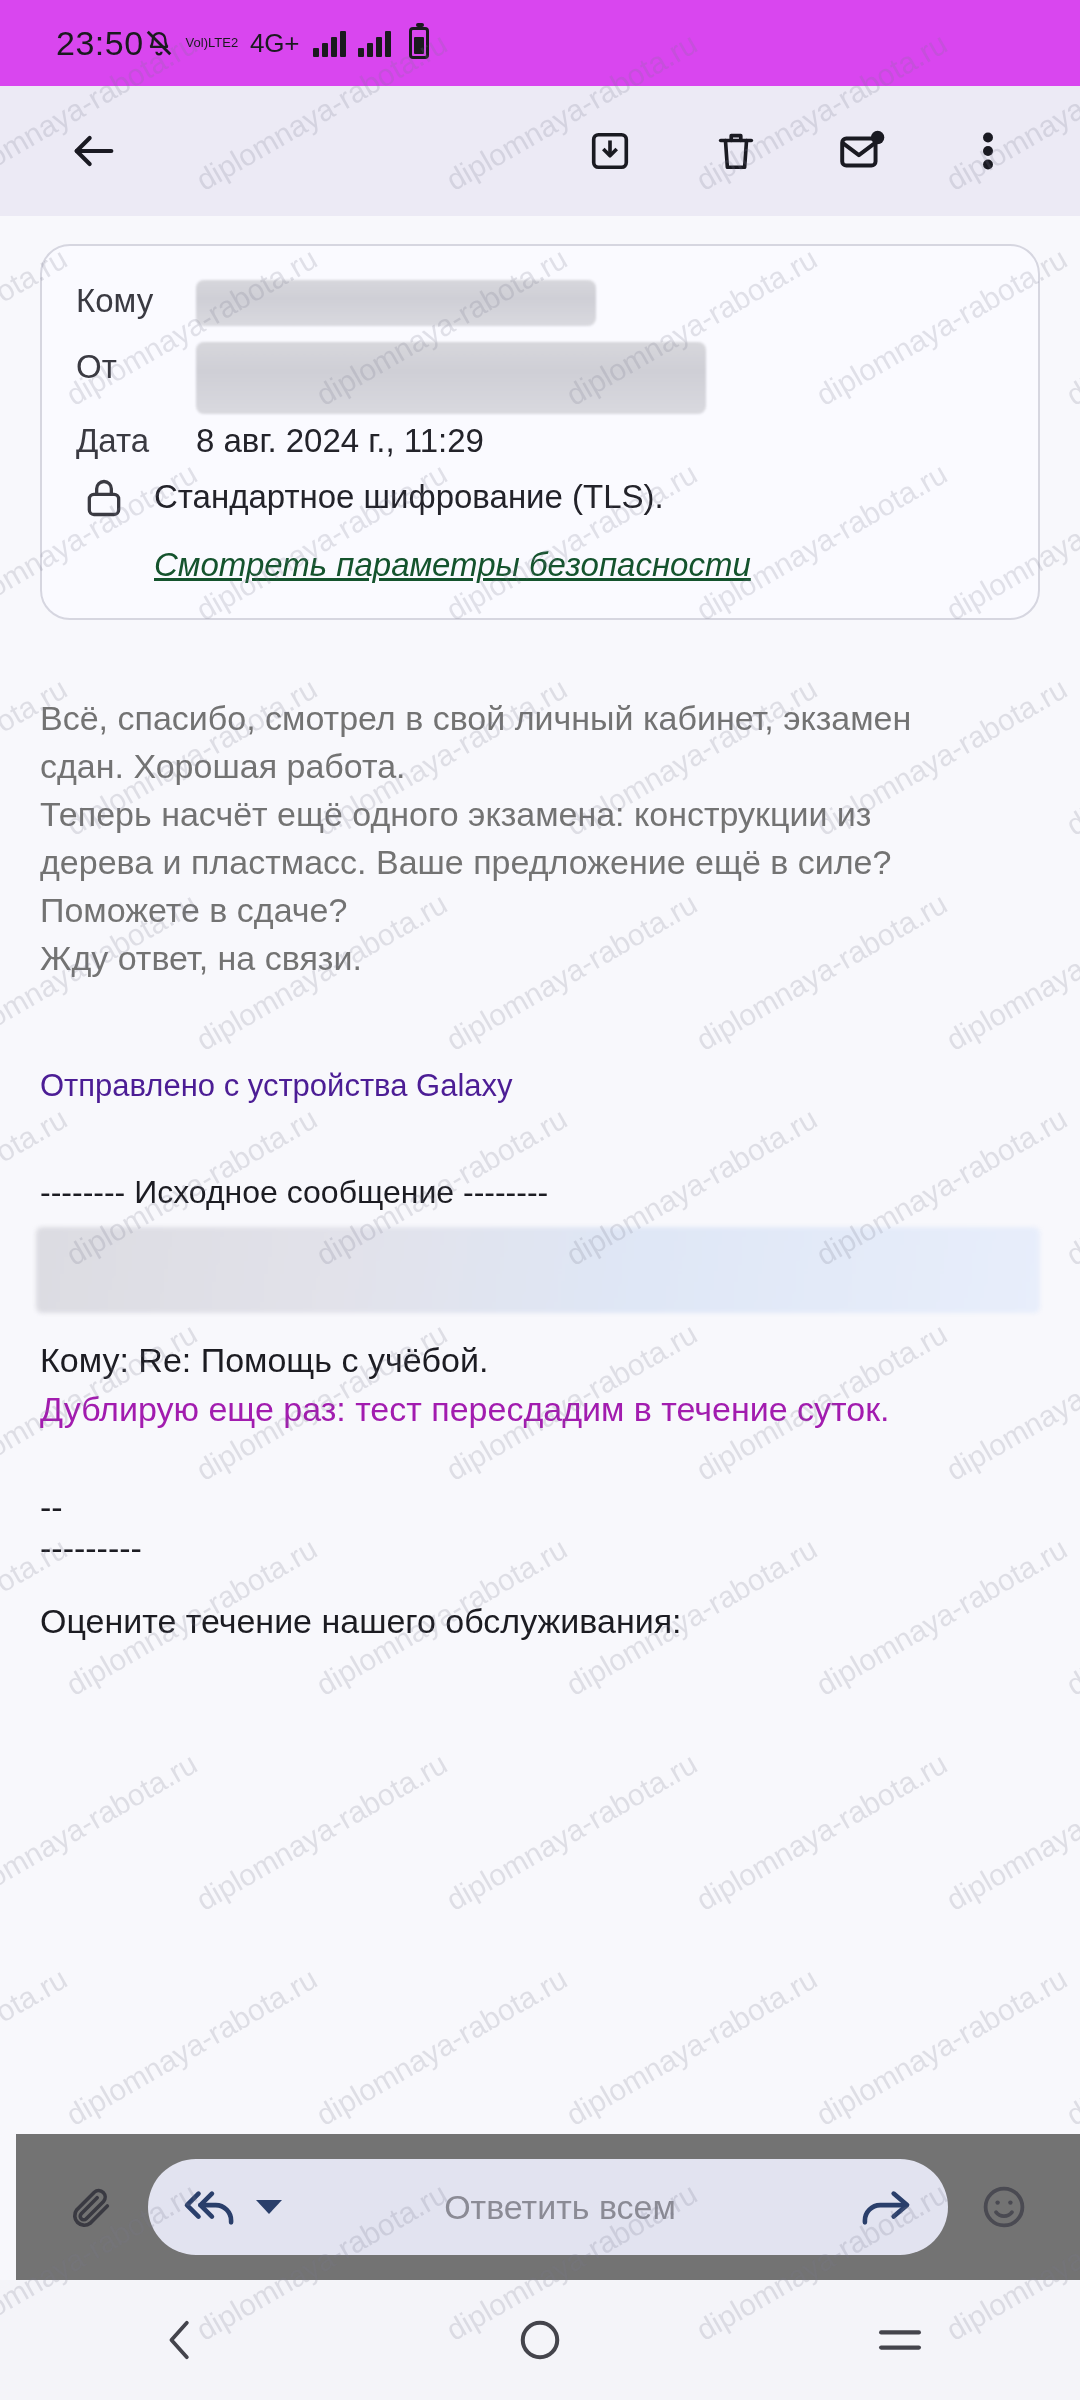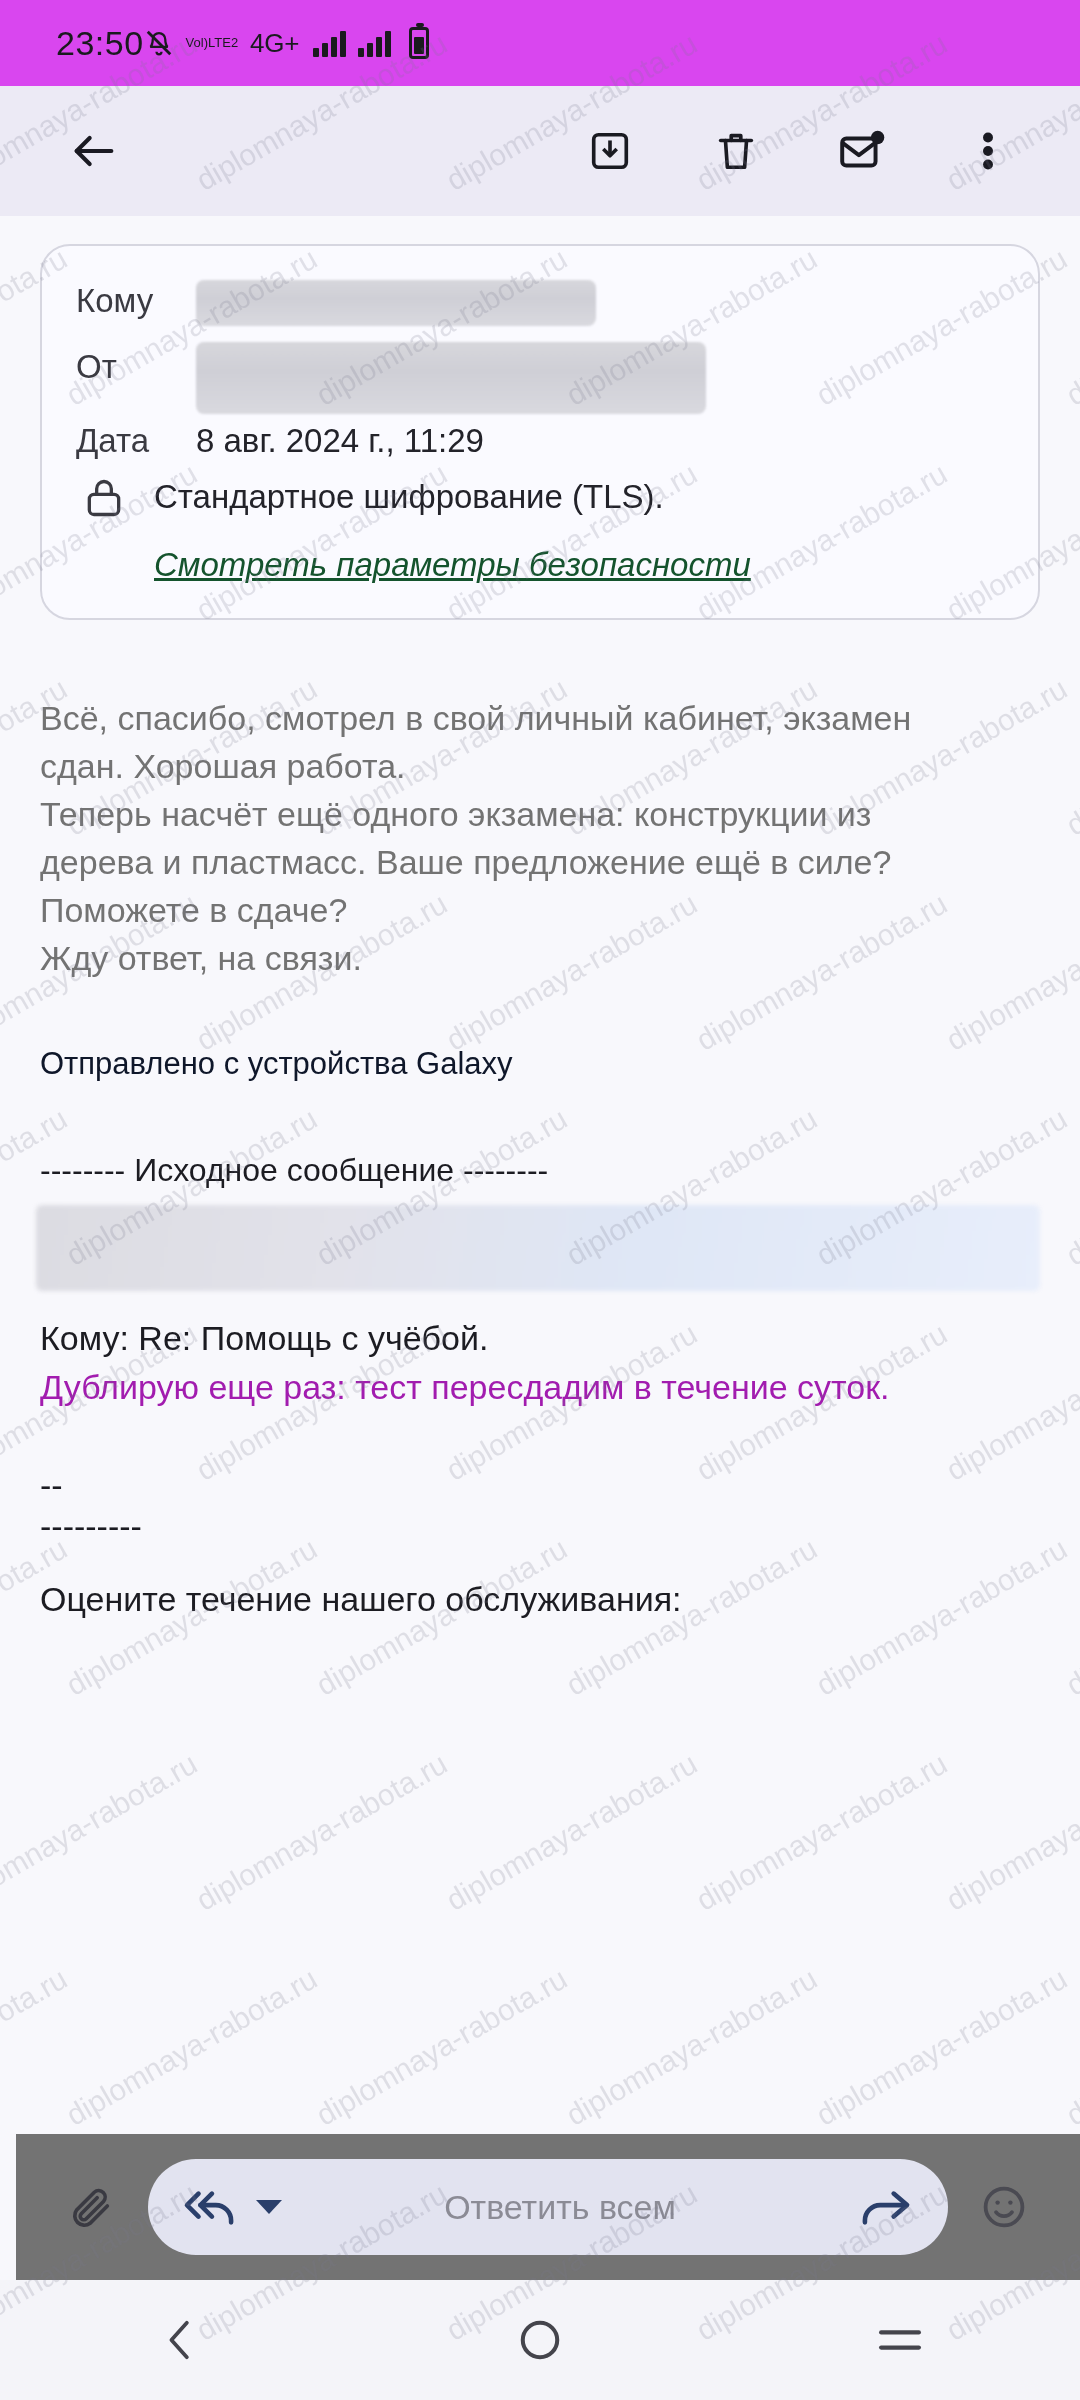--- a/index.html
+++ b/index.html
@@ -133,23 +133,23 @@
   }
 
   .body-text {
     margin: 74px 40px 0 40px;
     font-size: 34px;
     line-height: 48px;
     color: #737373;
     white-space: pre-wrap;
   }
   .sent-from {
-    margin: 64px 40px 0 40px;
+    margin: 86px 40px 0 40px;
     font-size: 31px;
-    color: #0f172a;
+    color: #4c1d95;
   }
   .orig-divider {
     margin: 70px 40px 0 40px;
     font-size: 32px;
     color: #1c1c22;
   }
   .orig-redact {
     margin: 16px 40px 0 36px;
     height: 86px;
     border-radius: 6px;

